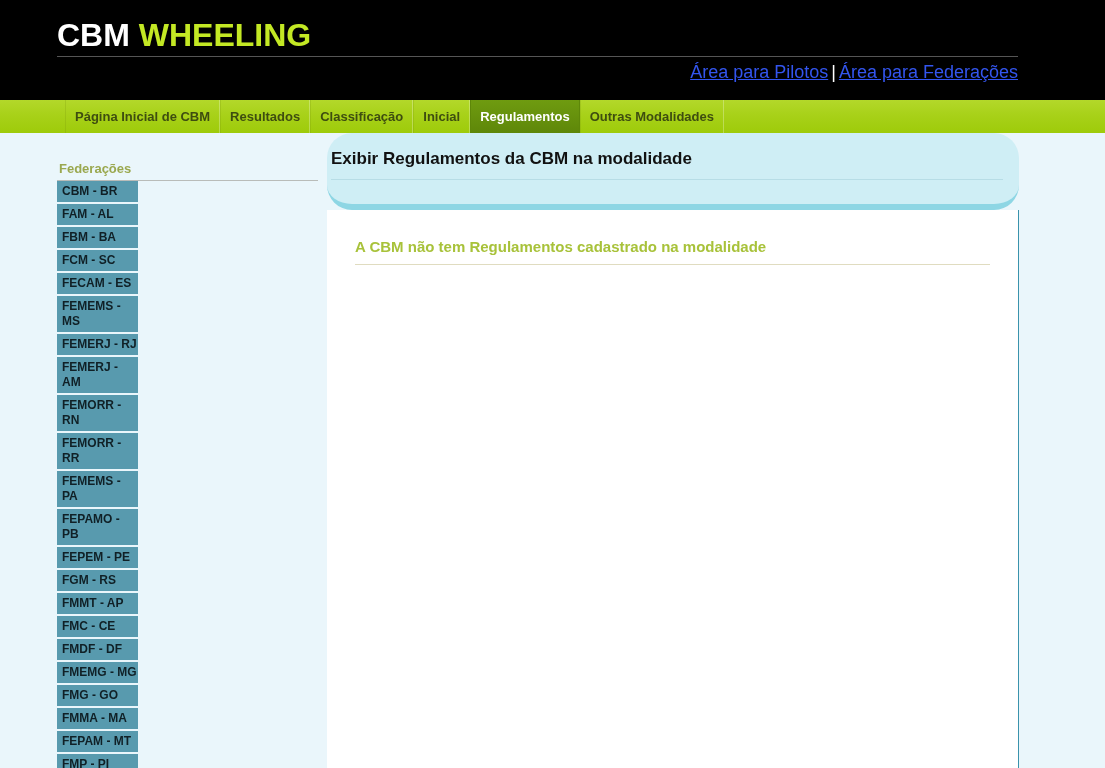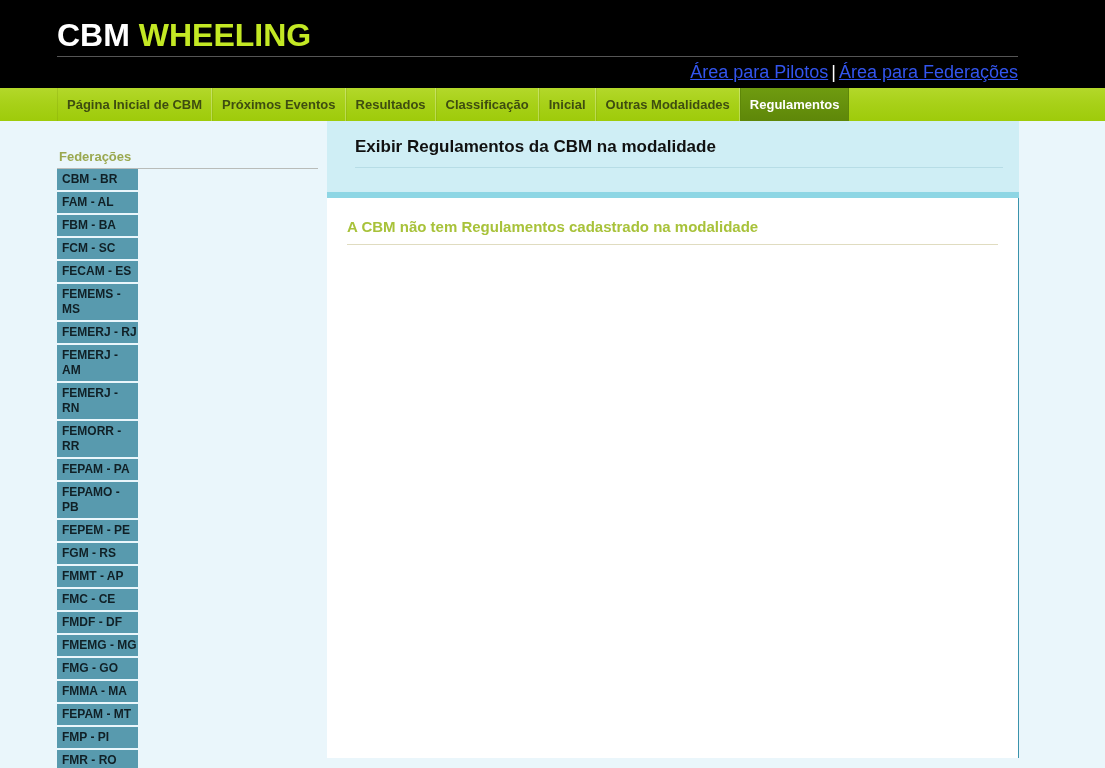--- a/index.html
+++ b/index.html
@@ -12,21 +12,21 @@
     overflow: hidden;
     background: #eaf6fb;
     font-family: "Liberation Sans", sans-serif;
     font-size: 13px;
     color: #222;
   }
 
   
   .topbar {
     background: #000000;
-    height: 88px;
+    height: 100px;
     position: relative;
     width: 100%;
     box-sizing: border-box;
   }
   .brand {
     position: absolute;
     left: 57px;
     top: 16px;
     font-size: 32px;
     font-weight: bold;
@@ -64,20 +64,21 @@
     text-decoration: none;
   }
 
   
   .navbar {
     height: 33px;
     background: linear-gradient(to bottom, #b3d82a 0%, #a8d119 45%, #9ecb0a 100%);
     display: flex;
     align-items: stretch;
     box-sizing: border-box;
+    padding-left: 8px;
   }
   .nav-spacer { width: 57px; flex: 0 0 57px; }
   .nav-item {
     display: flex;
     align-items: center;
     padding: 0 9px;
     font-size: 13px;
     font-weight: bold;
     color: #3e4d10;
     white-space: nowrap;
@@ -140,40 +141,41 @@
   .content {
     position: absolute;
     left: 327px;
     top: 0;
     width: 692px;
     box-sizing: border-box;
   }
   .content-head {
     background: #cfeef5;
     border-bottom: 6px solid #8ed6e4;
-    padding: 16px 16px 24px 28px;
-    box-sizing: border-box;
+    padding: 16px 16px 24px 4px;
+    box-sizing: border-box;
+    border-radius: 25px;
   }
   .content-head h1 {
     margin: 0;
     font-size: 17px;
     font-weight: bold;
     color: #111111;
     padding-bottom: 10px;
     border-bottom: 1px solid #b7dde6;
   }
   .content-body {
     background: #ffffff;
     border-right: 1px solid #3a93ac;
     min-height: 560px;
     padding: 16px 16px 0 16px;
     box-sizing: border-box;
   }
   .content-body h2 {
-    margin: 4px;
+    margin: 12px;
     font-size: 15px;
     font-weight: bold;
     color: #a8c23a;
     padding-bottom: 9px;
     border-bottom: 1px solid #e0dcc0;
   }
 </style>
 </head>
 <body>
 
@@ -187,55 +189,52 @@
     <a href="#">Área para Pilotos</a><span class="sep">|</span><a href="#">Área para Federações</a>
   </div>
 </div>
 
 <div class="navbar">
   <div class="nav-spacer"></div>
   <div class="nav-item">
       <span>Página Inicial de CBM</span>
     </div>
   <div class="nav-item">
-      <span>Próximos Eventos</span>
-    </div>
-  <div class="nav-item">
       <span>Resultados</span>
     </div>
   <div class="nav-item">
       <span>Classificação</span>
     </div>
   <div class="nav-item">
       <span>Inicial</span>
-    </div>
-  <div class="nav-item">
-      <span>Outras Modalidades</span>
     </div>
   <div class="nav-item active">
       <span>Regulamentos</span>
+    </div>
+  <div class="nav-item">
+      <span>Outras Modalidades</span>
     </div>
 </div>
 
 <div class="page">
 
   <div class="sidebar">
     <div class="sidebar-title">Federações</div>
     <ul class="fed-list">
       <li class="fed-item">CBM - BR</li>
       <li class="fed-item">FAM - AL</li>
       <li class="fed-item">FBM - BA</li>
       <li class="fed-item">FCM - SC</li>
       <li class="fed-item">FECAM - ES</li>
       <li class="fed-item">FEMEMS - MS</li>
       <li class="fed-item">FEMERJ - RJ</li>
       <li class="fed-item">FEMERJ - AM</li>
-      <li class="fed-item">FEMERJ - RN</li>
+      <li class="fed-item">FEMORR - RN</li>
       <li class="fed-item">FEMORR - RR</li>
-      <li class="fed-item">FEPAM - PA</li>
+      <li class="fed-item">FEMEMS - PA</li>
       <li class="fed-item">FEPAMO - PB</li>
       <li class="fed-item">FEPEM - PE</li>
       <li class="fed-item">FGM - RS</li>
       <li class="fed-item">FMMT - AP</li>
       <li class="fed-item">FMC - CE</li>
       <li class="fed-item">FMDF - DF</li>
       <li class="fed-item">FMEMG - MG</li>
       <li class="fed-item">FMG - GO</li>
       <li class="fed-item">FMMA - MA</li>
       <li class="fed-item">FEPAM - MT</li>

